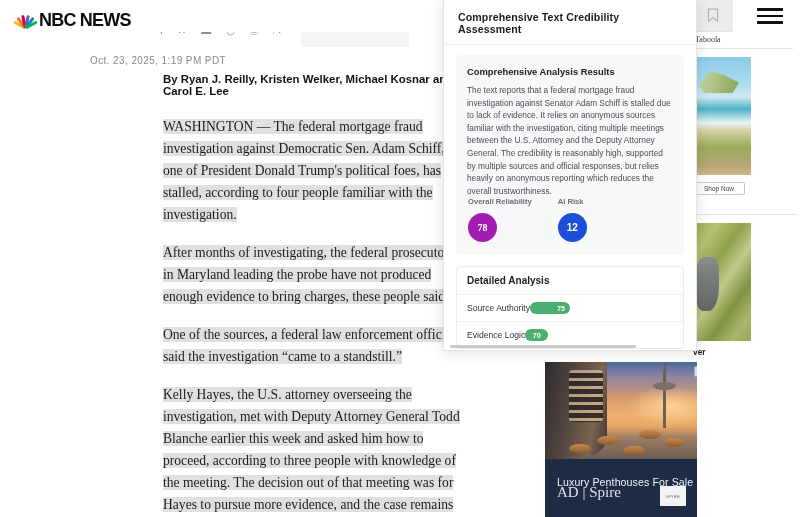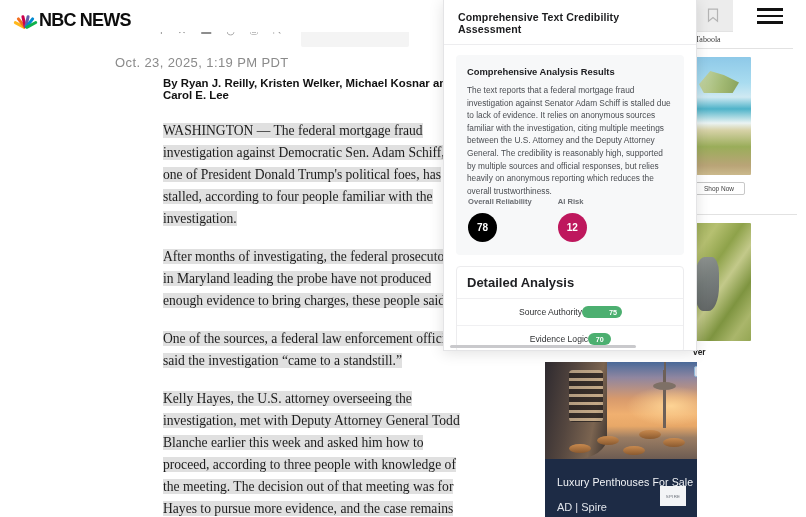--- a/index.html
+++ b/index.html
@@ -60,21 +60,21 @@
   .save-tip {
     position: absolute; top: 21px; left: 301px; width: 108px; height: 26px;
     background: #f4f4f4; border-radius: 2px;
     display: flex; align-items: flex-start; justify-content: center; padding-top: 2px;
     font-size: 8px; font-weight: 700; color: #3c3c3c; overflow: hidden;
   }
 
   
   .article { position: absolute; top: 55px; left: 0; width: 460px; }
   .dateline {
-    margin-left: 115px; font-size: 13px; color: #8a8a8a; letter-spacing: 0.4px;
+    margin-left: 90px; font-size: 10px; color: #8a8a8a; letter-spacing: 0.4px;
     font-family: "Liberation Sans", sans-serif;
   }
   .byline {
     margin-left: 163px; margin-top: 7px;
     font-size: 11.4px; font-weight: 700; color: #111;
     font-family: "Liberation Sans", sans-serif;
   }
   .body-copy { margin-top: 19px; }
   .body-copy p {
     margin-left: 163px; margin-bottom: 16px;
@@ -174,22 +174,22 @@
   .adchoice::after {
     content:""; position:absolute; left:3.5px; top:2.5px;
     border-left: 5px solid #2f6fa8; border-top: 3px solid transparent; border-bottom: 3px solid transparent;
   }
   .kebab { display:flex; flex-direction:column; gap:2px; }
   .kebab i { width:2.6px; height:2.6px; border-radius:50%; background:#3f6f9a; display:block; }
   .bigad-title {
     margin: 17px 0 0 12px; color: #f2f4f7; font-size: 10.6px; letter-spacing: .1px;
   }
   .bigad-foot {
-    position: absolute; left: 12px; bottom: 4px; color: #dfe3ea;
-    font-size: 11px; font-family: Liberation Sans, sans-serif;
+    position: absolute; left: 12px; bottom: 16px; color: #dfe3ea;
+    font-size: 15px; font-family: Liberation Serif, serif;
   }
   .bigad-foot b { font-weight: 400; }
   .bigad-brand {
     position: absolute; right: 11px; bottom: 11px; width: 26px; height: 20px;
     background: #f3f4f6; display:flex; align-items:center; justify-content:center;
     font-size: 4.4px; letter-spacing: .3px; color:#6a6f78;
   }
 
   
   .panel {
@@ -217,25 +217,25 @@
   .score-circle {
     width: 29px; height: 29px; border-radius: 50%;
     display: flex; align-items: center; justify-content: center;
     color: #fff; font-size: 10px; font-weight: 700;
   }
 
   .detail-card {
     margin-top: 11px; border: 1px solid #ececee; border-radius: 4px; overflow: hidden;
   }
   .detail-title {
-    padding: 8px 10px 8px 10px; font-size: 13px; font-weight: 700; color: #202124;
+    padding: 8px 10px 8px 10px; font-size: 10px; font-weight: 700; color: #202124;
     border-bottom: 1px solid #efeff1;
   }
   .detail-row {
-    display: flex; align-items: center; justify-content: center;
+    display: flex; align-items: center; justify-content: flex-start;
     padding: 7px 9px 7px 10px; border-bottom: 1px solid #f0f0f2;
   }
   .detail-row:last-child { border-bottom: none; }
   .detail-name { font-size: 8.6px; color: #2f3133; }
   .pill {
     min-width: 23px; height: 12px; border-radius: 7px; color: #fff;
     font-size: 7.2px; font-weight: 700; display: flex; align-items: center; justify-content: center;
     padding: 0 5px;
   }
   .hscroll {
@@ -346,25 +346,25 @@
 
     <div class="panel-body">
 
       <div class="summary-card">
         <div class="summary-title">Comprehensive Analysis Results</div>
         <div class="summary-text">The text reports that a federal mortgage fraud investigation against Senator Adam Schiff is stalled due to lack of evidence. It relies on anonymous sources familiar with the investigation, citing multiple meetings between the U.S. Attorney and the Deputy Attorney General. The credibility is reasonably high, supported by multiple sources and official responses, but relies heavily on anonymous reporting which reduces the overall trustworthiness.</div>
 
         <div class="scores">
           <div class="score-col">
             <div class="score-label">Overall Reliability</div>
-            <div class="score-circle" style="background: #000000;">78</div>
+            <div class="score-circle" style="background: #a21caf; font-family: Liberation Serif, serif;">78</div>
           </div>
           <div class="score-col">
             <div class="score-label">AI Risk</div>
-            <div class="score-circle" style="background: #be185d;">12</div>
+            <div class="score-circle" style="background: #1d4ed8;">12</div>
           </div>
         </div>
       </div>
 
       <div class="detail-card">
         <div class="detail-title">Detailed Analysis</div>
 
         <div class="detail-row">
           <span class="detail-name">Source Authority</span>
           <span class="pill" style="background: rgb(76, 175, 112); padding-left: 27px;">75</span>

